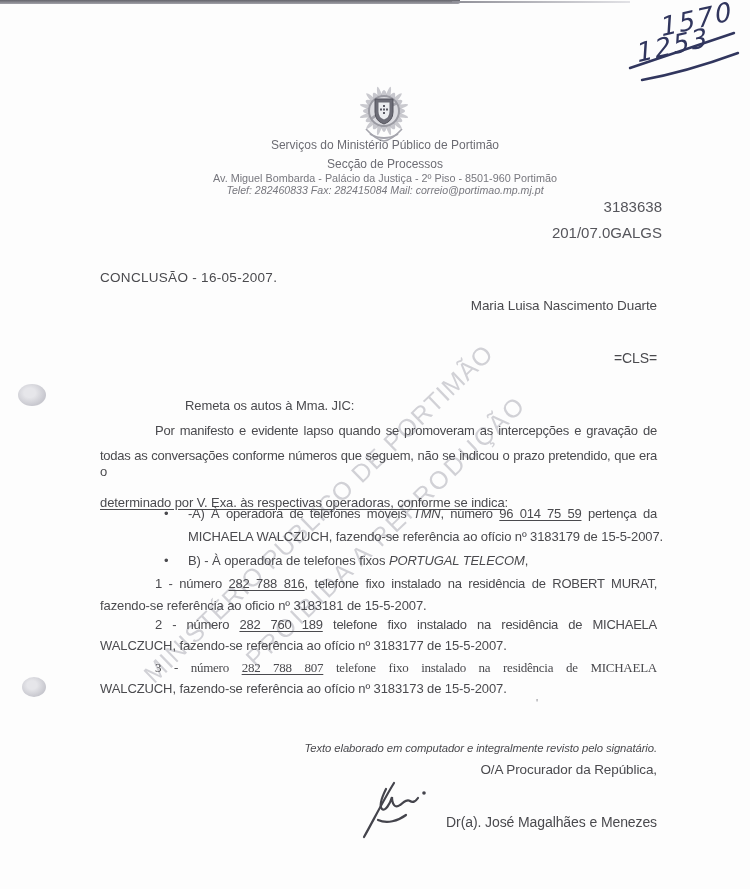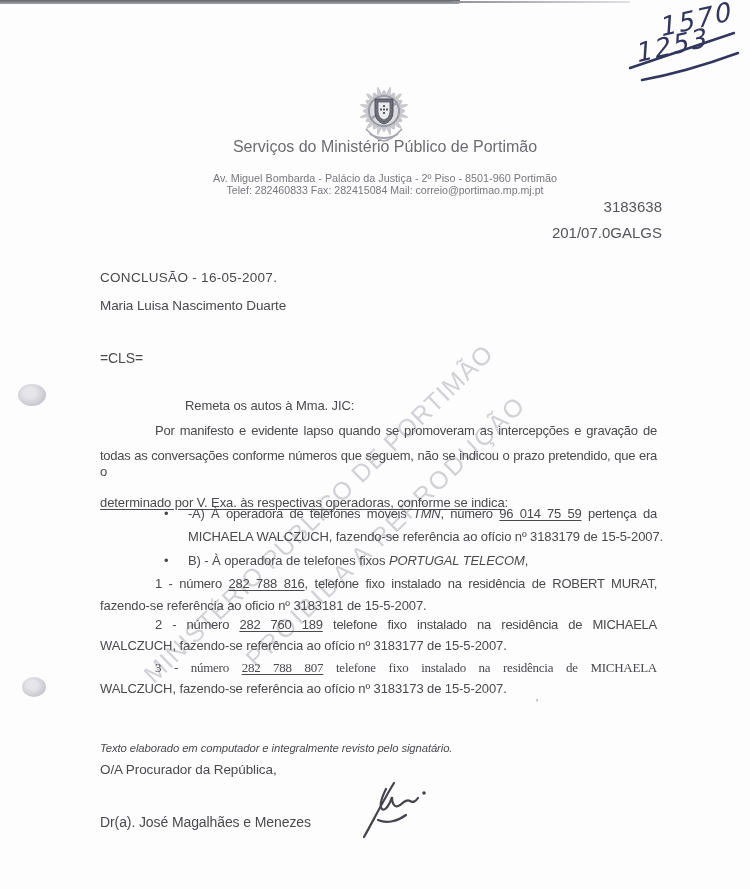--- a/index.html
+++ b/index.html
@@ -26,34 +26,34 @@
   .hw { position:absolute; left:628px; top:2px; width:122px; height:92px; z-index:5; }
   .hw-num { position:absolute; font-family:"DejaVu Sans", sans-serif; font-style:italic;
             font-size:26px; font-weight:500; color:#31365e; letter-spacing:2px; white-space:nowrap; }
   .hw-1 { left:32px; top:2px; transform:rotate(-13deg) skewX(-6deg); }
   .hw-2 { left:8px; top:28px; transform:rotate(-13deg) skewX(-6deg); }
   .hw-svg { position:absolute; left:0; top:0; }
   
   .crest { position:absolute; left:340px; top:78px; z-index:3; }
   
   .hdr { position:absolute; left:20px; width:730px; text-align:center; z-index:3; color:#6c6c73; }
-  .hdr-org      { top:138px; font-size:16px; }
+  .hdr-org      { top:138px; font-size:12px; }
   .hdr-section  { top:157px; font-size:12px; }
   .hdr-address  { top:172px; font-size:10.8px; color:#77777e; }
   .hdr-contacts { top:184px; font-size:10.6px; color:#77777e; }
   
   .refnum { position:absolute; right:88px; text-align:right; font-size:15px; color:#55555b; z-index:3; }
   .ref1 { top:198px; }
   .ref2 { top:224px; }
   
   .ln { position:absolute; left:100px; width:557px; font-size:13px; line-height:16px;
         letter-spacing:-0.1px; z-index:3; height:17px; }
   .just { text-align:justify; text-align-last:justify; letter-spacing:-0.25px; word-spacing:-0.3px; }
   .nowrap { white-space:nowrap; }
-  .center { text-align:left; }
+  .center { text-align:right; }
   .i { font-style:italic; }
   .u { text-decoration:underline; text-underline-offset:2px;text-align:center; }
   .ind { text-indent:55px; }
   .t-conclusao { top:270px; font-size:13.5px; letter-spacing:0.3px; }
   .t-clerk     { top:298px; font-size:13.5px; }
   .t-cls       { top:350px; font-size:14px; }
   .t-remeta    { top:398px; padding-left:85px; width:472px; }
   .t-p1 { top:423px; } .t-p2 { top:448px; } .t-p3 { top:472px; } .t-p4 { top:495px; }
   .bullet-dot { position:absolute; left:164px; width:10px; font-size:13px; z-index:3; }
   .bl { left:188px; width:469px; }
@@ -117,22 +117,23 @@
     <g fill="#5a5a64">
       <rect x="43" y="27" width="2" height="2"></rect>
       <rect x="40" y="30.5" width="2" height="2"></rect>
       <rect x="46" y="30.5" width="2" height="2"></rect>
       <rect x="43" y="30.5" width="2" height="2"></rect>
       <rect x="43" y="34" width="2" height="2"></rect>
     </g>
   </svg>
 
   <div class="hdr hdr-org" style="position:absolute;">Serviços do Ministério Público de Portimão</div>
+  <div class="hdr hdr-section" style="position:absolute;">Secção de Processos</div>
   <div class="hdr hdr-address" style="position:absolute;">Av. Miguel Bombarda - Palácio da Justiça - 2º Piso - 8501-960 Portimão</div>
-  <div class="hdr hdr-contacts" style="position:absolute;">Telef: 282460833   Fax: 282415084 Mail: correio@portimao.mp.mj.pt</div>
+  <div class="hdr hdr-contacts" style="position:absolute;font-style:italic;">Telef: 282460833   Fax: 282415084 Mail: correio@portimao.mp.mj.pt</div>
 
   <div class="refnum ref1">3183638</div>
   <div class="refnum ref2">201/07.0GALGS</div>
 
   <div class="ln t-conclusao">CONCLUSÃO - 16-05-2007.</div>
   <div class="ln t-clerk center">Maria Luisa Nascimento Duarte</div>
   <div class="ln t-remeta nowrap">Remeta os autos à Mma. JIC:</div>
 
   <div class="ln t-cls center">=CLS=</div>
 

